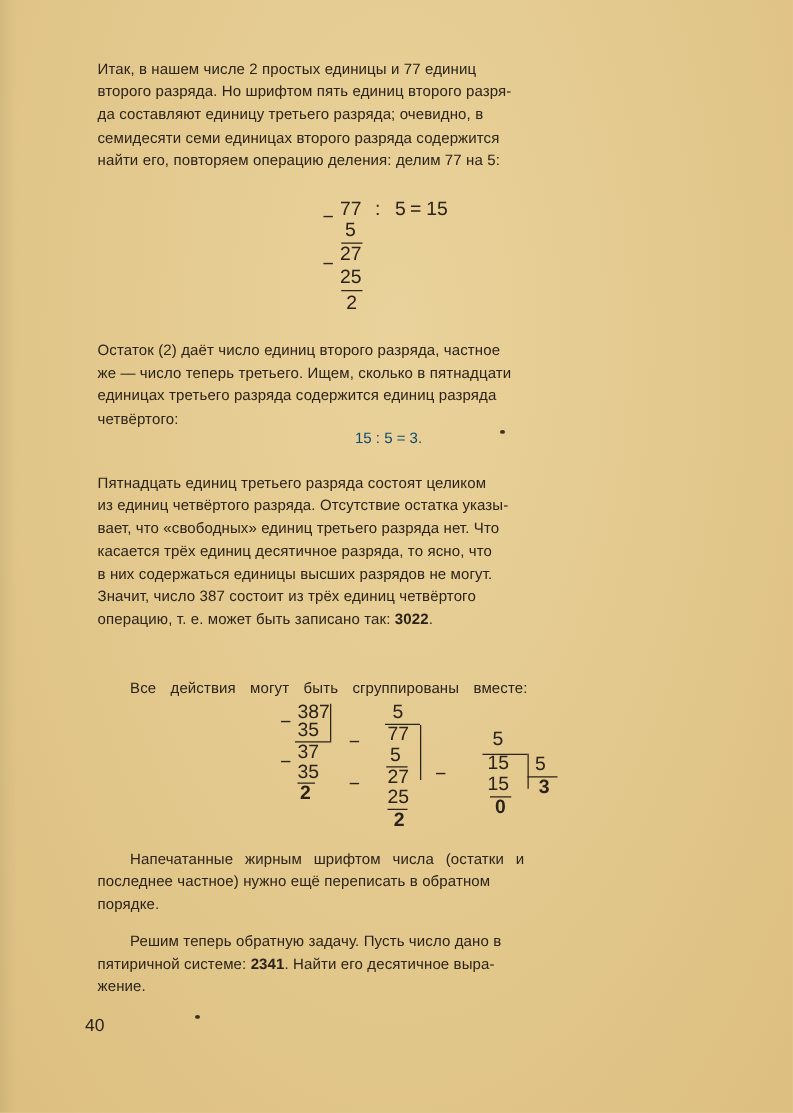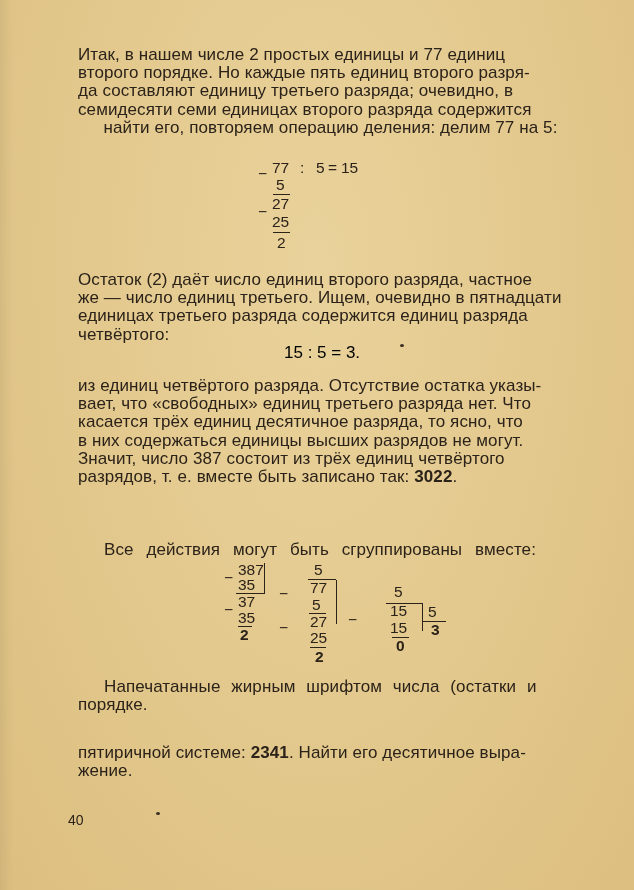--- a/index.html
+++ b/index.html
@@ -16,37 +16,37 @@
         linear-gradient(90deg, rgba(0,0,0,0.06) 0px, rgba(0,0,0,0.02) 8px, rgba(0,0,0,0) 14px),
         radial-gradient(ellipse at 50% 30%, #e9d29b 0%, #e2c78b 60%, #dcbf80 100%);
       font-family: "Liberation Serif", "DejaVu Serif", serif;
       color: #2a2118;
     }
     .page-text {
       position: absolute;
       left: 78px;
       width: 505px;
       font-family: "Liberation Sans", "DejaVu Sans", sans-serif;
-      font-size: 17px;
+      font-size: 12px;
       line-height: 18.2px;
       text-align: justify;
       letter-spacing: 0.1px;
       color: #2b2219;
     }
     .page-text p {
       margin: 0;
     }
     .indent {
       text-indent: 26px;
     }
     .eq {
       position: absolute;
       font-family: "Liberation Sans", "DejaVu Sans", sans-serif;
-      font-size: 17px;
-      color: #000000;
+      font-size: 12px;
+      color: #0c4a6e;
     }
     .bold {
       font-weight: bold;
     }
     
     .ld {
       position: absolute;
       font-family: "Liberation Sans", "DejaVu Sans", sans-serif;
       font-size: 15.5px;
       line-height: 15px;
@@ -80,59 +80,60 @@
       height: 3px;
       border-radius: 50%;
       background: #3a2e22;
     }
   </style>
 </head>
 <body>
 
 <div class="page-text" style="top:46px;">
   <p class="indent" style="text-indent:0;">Итак, в нашем числе 2 простых единицы и 77 единиц</p>
-  <p>второго порядке. Но каждые пять единиц второго разря-</p>
+  <p>второго разряда. Но шрифтом пять единиц второго разря-</p>
   <p>да составляют единицу третьего разряда; очевидно, в</p>
   <p>семидесяти семи единицах второго разряда содержится</p>
-  <p style="text-align:center;">найти его, повторяем операцию деления: делим 77 на 5:</p>
+  <p style="text-align:left;">найти его, повторяем операцию деления: делим 77 на 5:</p>
 </div>
 
 <div class="ld" style="left:258px; top:160px; width:140px; height:100px;">
   <span style="left:0px; top:6px;">−</span>
   <span style="left:14px; top:0px;">77</span>
   <span style="left:42px; top:0px;">:</span>
   <span style="left:58px; top:0px;">5</span>
   <span style="left:70px; top:0px;">=</span>
   <span style="left:83px; top:0px;">15</span>
   <span style="left:18px; top:17px;">5</span>
   <div class="hline" style="left:15px; top:34px; width:17px;"></div>
   <span style="left:14px; top:36px;">27</span>
   <span style="left:0px; top:44px;">−</span>
   <span style="left:14px; top:54px;">25</span>
   <div class="hline" style="left:15px; top:72px; width:17px;"></div>
   <span style="left:19px; top:75px;">2</span>
 </div>
 
 <div class="page-text" style="top:271px;">
   <p>Остаток (2) даёт число единиц второго разряда, частное</p>
-  <p>же — число единиц третьего. Ищем, очевидно в пятнадцати</p>
+  <p>же — число теперь третьего. Ищем, сколько в пятнадцати</p>
   <p>единицах третьего разряда содержится единиц разряда</p>
   <p style="text-align:left;">четвёртого:</p>
 </div>
 
 <div class="eq" style="left:284px; top:343px;">15 : 5 = 3.</div>
 <div class="speck" style="left:400px; top:344px;"></div>
 
 <div class="page-text" style="top:377px;">
+  <p>Пятнадцать единиц третьего разряда состоят целиком</p>
   <p>из единиц четвёртого разряда. Отсутствие остатка указы-</p>
   <p>вает, что «свободных» единиц третьего разряда нет. Что</p>
   <p>касается трёх единиц десятичное разряда, то ясно, что</p>
   <p>в них содержаться единицы высших разрядов не могут.</p>
   <p>Значит, число 387 состоит из трёх единиц четвёртого</p>
-  <p style="text-align:left;"><span>разрядов, т. е. вместе быть записано так: </span><span class="bold">3022</span><span>.</span></p>
+  <p style="text-align:left;"><span>операцию, т. е. может быть записано так: </span><span class="bold">3022</span><span>.</span></p>
 </div>
 
 <div class="page-text" style="top:541px;">
   <p class="indent" style="word-spacing:8px;">Все действия могут быть сгруппированы вместе:</p>
 </div>
 
 <div class="ld" style="left:222px; top:562px; width:220px; height:120px;">
 
   <span style="left:2px; top:8px;">−</span>
   <span style="left:16px; top:0px;">387</span>
@@ -166,22 +167,24 @@
   <span style="left:206px; top:42px;">5</span>
   <div class="hline" style="left:200px; top:59px; width:24px;"></div>
   <span style="left:168px; top:58px;">15</span>
   <span style="left:209px; top:60px; font-weight:bold;">3</span>
   <div class="hline" style="left:170px; top:75px; width:17px;"></div>
   <span style="left:174px; top:76px; font-weight:bold;">0</span>
 </div>
 
 <div class="page-text" style="top:678px;">
   <p class="indent" style="word-spacing:6px;">Напечатанные жирным шрифтом числа (остатки и</p>
+  <p>последнее частное) нужно ещё переписать в обратном</p>
   <p style="text-align:left;">порядке.</p>
 </div>
 
 <div class="page-text" style="top:744px;">
+  <p class="indent">Решим теперь обратную задачу. Пусть число дано в</p>
   <p><span>пятиричной системе: </span><span class="bold">2341</span><span>. Найти его десятичное выра-</span></p>
   <p style="text-align:left;">жение.</p>
 </div>
 
 <div class="page-number">40</div>
 <div class="speck" style="left:156px; top:812px;"></div>
 
 </body></html>

